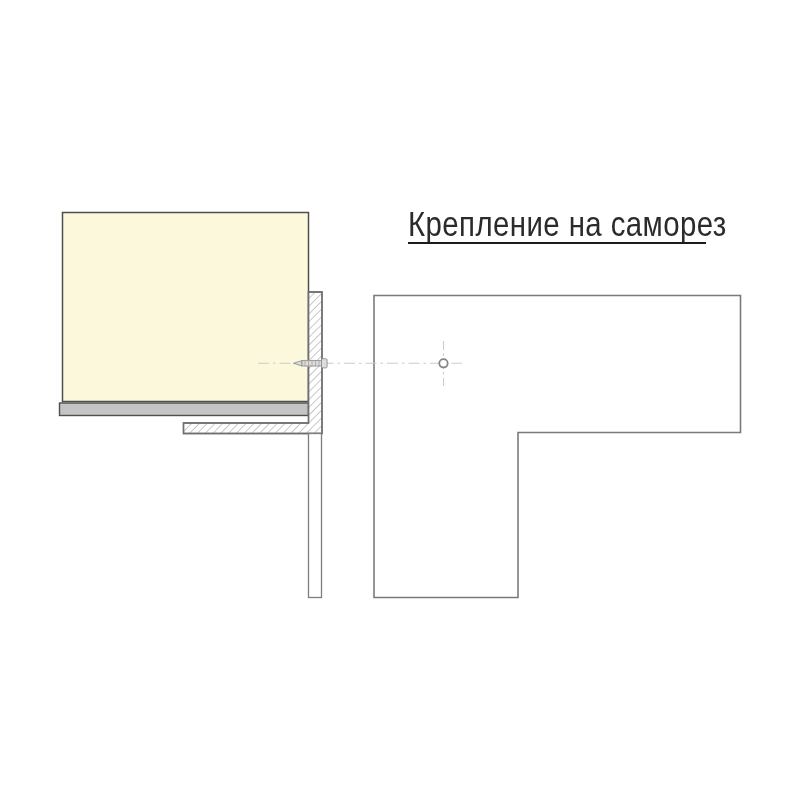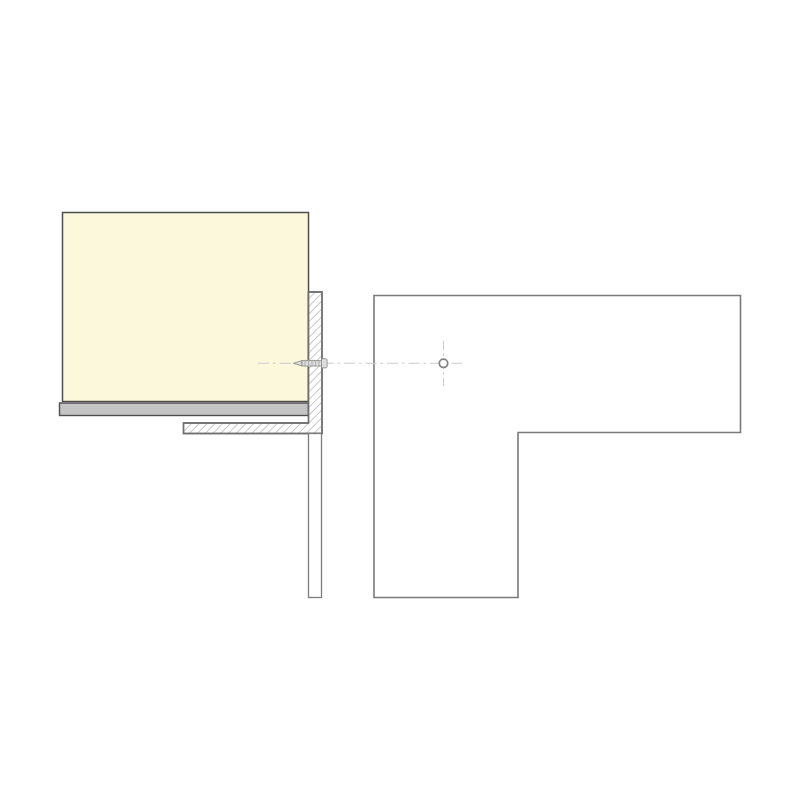--- a/index.html
+++ b/index.html
@@ -47,20 +47,24 @@
     width: 298px;
     height: 2.4px;
     background: #1c1c1c;
   }
 </style>
 </head>
 <body>
 
 <div class="canvas">
 
+  <div class="title-block">
+    <span class="title-text">Крепление на саморез</span>
+    <div class="title-underline"></div>
+  </div>
 
   <svg class="drawing-svg" viewBox="0 0 800 800">
     <defs>
       <pattern id="hatch" patternUnits="userSpaceOnUse" width="5.5" height="5.5" patternTransform="rotate(45)">
         <line x1="0" y1="0" x2="0" y2="5.5" stroke-width="1.1" stroke="#9c9c9c"></line>
       </pattern>
     </defs>
 
     <rect x="62.5" y="212.5" width="246" height="189" stroke-width="1.5" fill="#fcf8db" stroke="#4f4f4f"></rect>
 

